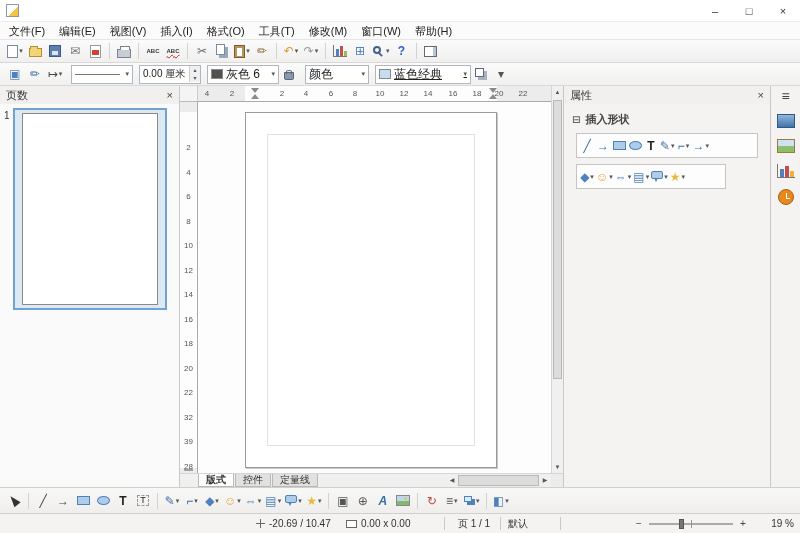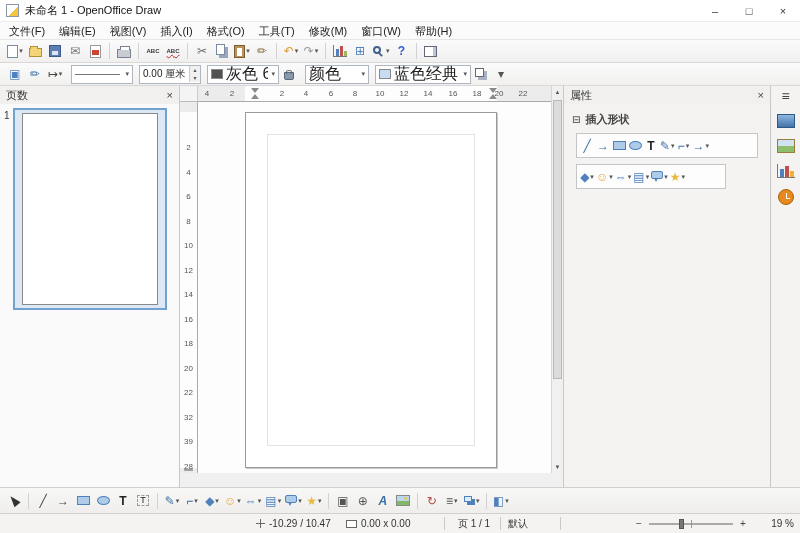--- a/index.html
+++ b/index.html
@@ -58,26 +58,26 @@
   .shape.bucket{width:10px;height:8px;background:#8899ad;border:1px solid #5a6778;border-radius:0 0 2px 2px;margin-top:3px;}
   .shape.bucket::before{content:"";position:absolute;top:-3px;left:1px;right:1px;height:3px;border:1px solid #5a6778;border-bottom:none;border-radius:50% 50% 0 0;}
   .shape.shadowic{width:9px;height:9px;background:#fff;border:1px solid #667;box-shadow:3px 3px 0 0 #a9b2c2;margin:0 3px 3px 0;}
   .shape.cursor{width:0;height:0;border-left:4px solid transparent;border-right:4px solid transparent;border-bottom:11px solid #333;transform:rotate(-40deg);}
   .shape.cross{width:9px;height:9px;background:linear-gradient(#666,#666) center/9px 1px no-repeat,linear-gradient(#666,#666) center/1px 9px no-repeat;}
   .shape.sizebox{width:11px;height:8px;border:1px solid #666;background:#fff;}
 
   
   .ticons{display:flex;align-items:center;flex:none;}
   .combo{display:flex;align-items:center;background:#fff;border:1px solid #aeb6c0;height:19px;padding:0 3px;margin-left:6px;flex:none;}
-  .combo .cval{font-size:16px;color:#222;white-space:nowrap;overflow:hidden;flex:1;}
+  .combo .cval{font-size:12px;color:#222;white-space:nowrap;overflow:hidden;flex:1;}
   .combo .dd{margin-left:auto;padding-left:3px;}
   .combo.line-style{width:62px;}
   .combo.line-color{width:72px;}
   .combo.area-style{width:64px;}
-  .combo.area-color{width:96px;}
+  .combo.area-color{width:96px;text-decoration:underline;}
   .line-sample{flex:1;height:1px;background:#777;margin-right:2px;}
   .swatch{width:12px;height:10px;border:1px solid #888;margin-right:3px;flex:none;}
   .spin{display:flex;align-items:center;background:#fff;border:1px solid #aeb6c0;height:19px;width:62px;margin-left:6px;flex:none;}
   .spin-val{flex:1;font-size:10px;padding-left:3px;white-space:nowrap;overflow:hidden;}
   .spin-btns{display:flex;flex-direction:column;width:11px;border-left:1px solid #ccc;}
   .spin-btns .sbtn{font-size:6px;line-height:8px;text-align:center;color:#555;background:#f0f0f0;}
 
   
   .main{position:absolute;top:86px;bottom:46px;left:0;right:0;background:#f0f0f0;}
   .pages-panel{position:absolute;left:0;top:0;bottom:0;width:180px;background:#fafafa;border-right:1px solid #c8c8c8;}
@@ -143,21 +143,20 @@
   .zoom-track{position:relative;width:84px;height:2px;background:#aaa;}
   .zoom-track::after{content:"";position:absolute;left:50%;top:-3px;width:1px;height:8px;background:#999;}
   .zoom-thumb{position:absolute;left:30px;top:-4px;width:5px;height:10px;background:#777;border:1px solid #555;}
   .zoom-val{position:absolute;right:6px;top:0;height:19px;width:40px;display:flex;align-items:center;justify-content:flex-end;}
 </style>
 </head>
 <body>
 
 <div class="bar titlebar">
   <span class="app-icon"></span>
-  <span class="title">未命名 1 - OpenOffice Draw</span>
   <span class="wctrls">
     <span class="wctrl">–</span>
     <span class="wctrl">□</span>
     <span class="wctrl">×</span>
   </span>
 </div>
 
 <div class="bar menubar">
   <span class="menu-item">文件(F)</span>
   <span class="menu-item">编辑(E)</span>
@@ -345,20 +344,33 @@
     <div class="canvas">
       <div class="page">
         <div class="page-margin"></div>
       </div>
     </div>
     <div class="vscroll">
       <span class="scroll-btn">▲</span>
       <span class="vthumb"></span>
       <span class="scroll-btn bottom">▼</span>
     </div>
+    <div class="bottom-row">
+      <div class="tabs">
+        <span class="tab active">版式</span>
+        <span class="tab">控件</span>
+        <span class="tab">定量线</span>
+      </div>
+      <div class="hscroll">
+        <span class="scroll-btn">◀</span>
+        <span class="hthumb"></span>
+        <span class="scroll-btn">▶</span>
+      </div>
+      <div class="scroll-corner"></div>
+    </div>
   </div>
 
   <div class="props-panel">
     <div class="panel-header">
       <span>属性</span>
       <span class="panel-close">×</span>
     </div>
     <div class="section-header">
       <span class="collapse">⊟</span>
       <span>插入形状</span>
@@ -521,21 +533,21 @@
     <span class="tsep"></span>
     <span class="tbtn">
       <span class="glyph" style="color: rgb(79, 129, 189);">◧</span>
       <span class="dd">▾</span>
     </span>
   </div>
 
 <div class="statusbar">
   <span class="sbi" style="left:256px">
     <span class="shape cross"></span>
-    <span>-10.29 / 10.47</span>
+    <span>-20.69 / 10.47</span>
   </span>
   <span class="sbi" style="left:346px">
     <span class="shape sizebox"></span>
     <span>0.00 x 0.00</span>
   </span>
   <span class="sb-sep" style="left:444px"></span>
   <span class="sbi" style="left:452px;width:44px;justify-content:center">页 1 / 1</span>
   <span class="sb-sep" style="left:500px"></span>
   <span class="sbi" style="left:508px">默认</span>
   <span class="sb-sep" style="left:560px"></span>

